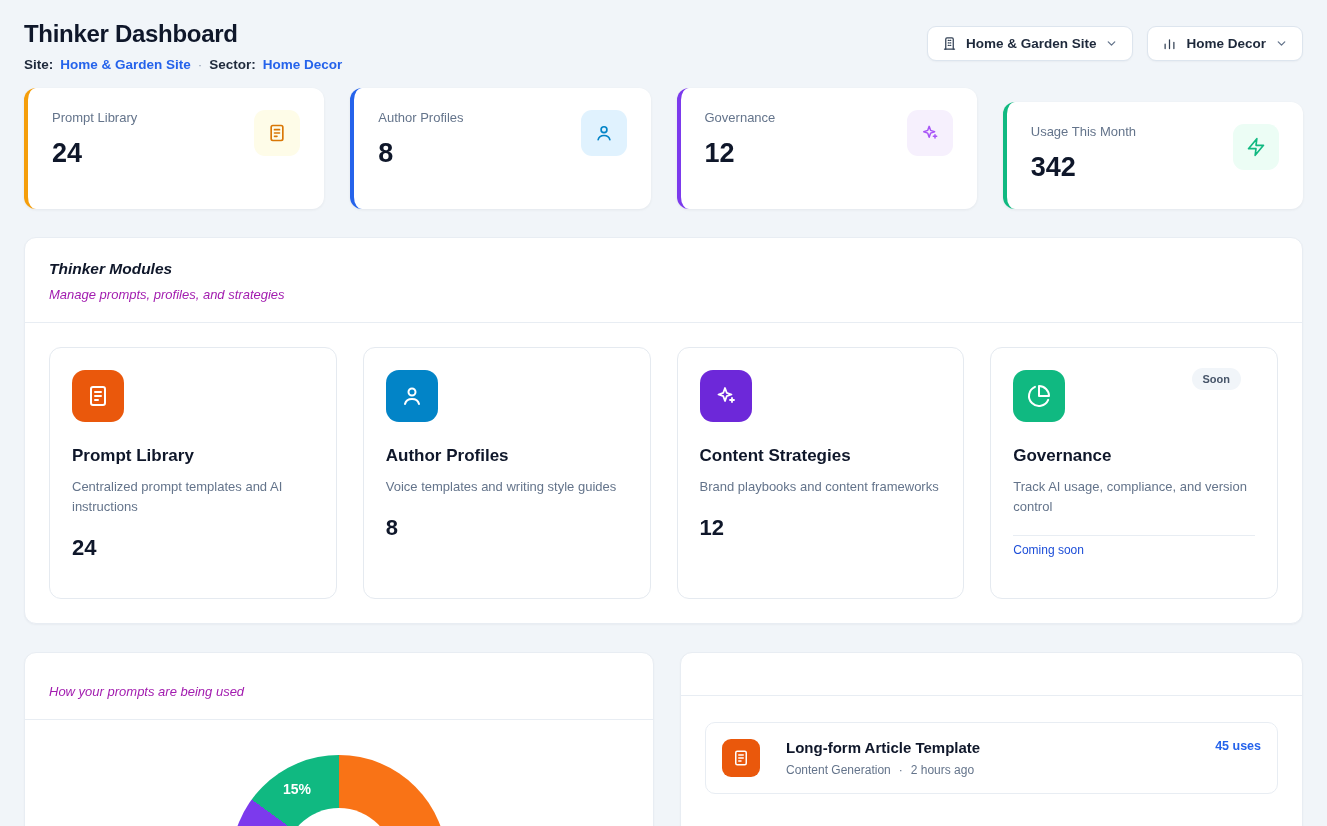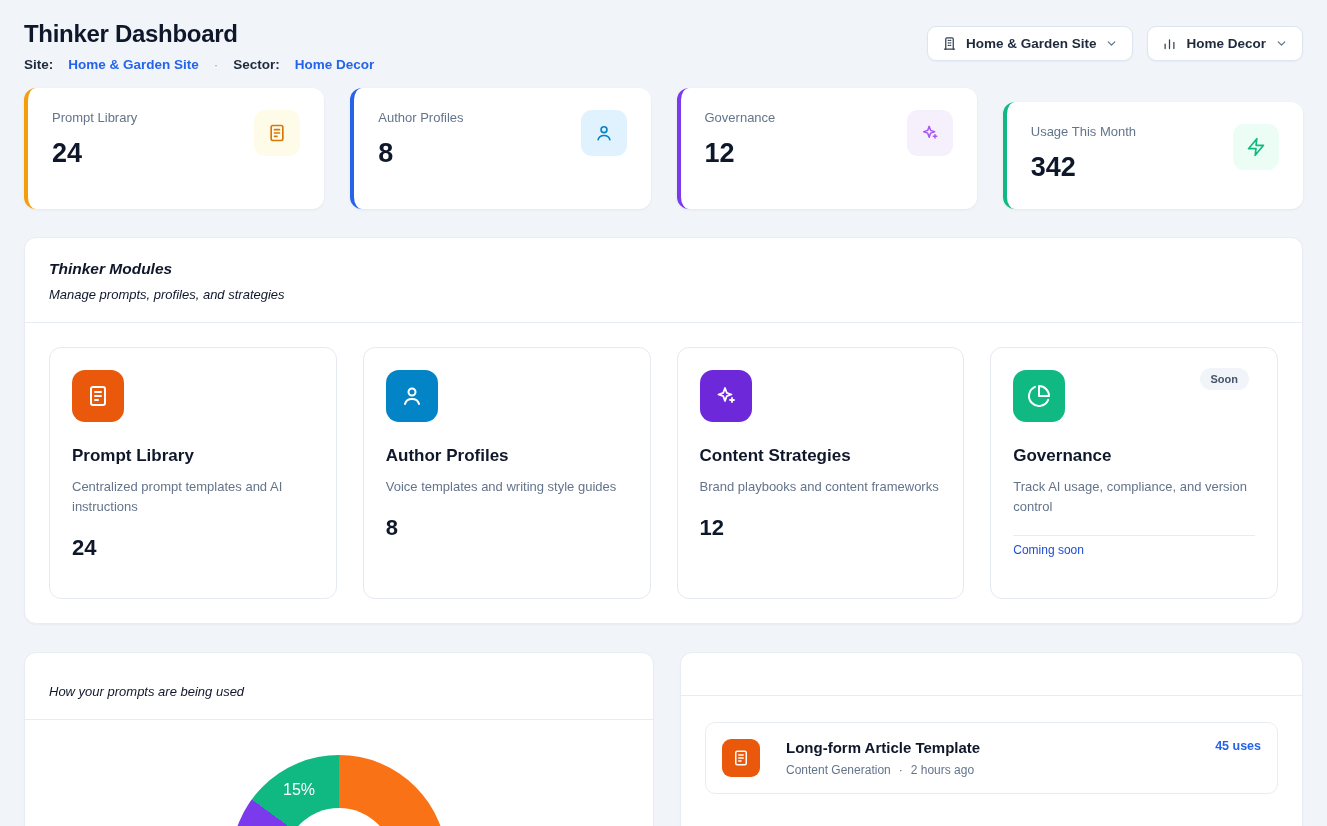--- a/index.html
+++ b/index.html
@@ -7,21 +7,21 @@
   body {
     background:#f1f5f9;
     font-family:"Liberation Sans", sans-serif;
     color:#0f172a;
   }
   .page { padding:20px 24px; }
 
   
   .header-row { display:flex; justify-content:space-between; align-items:flex-start; }
   .page-title { font-size:24px; font-weight:bold; letter-spacing:-0.3px; color:#0f172a; }
-  .subline { margin-top:9px; font-size:13.5px; color:#1e293b; display:flex; gap:15px; align-items:flex-start; font-weight:bold; }
+  .subline { margin-top:9px; font-size:13.5px; color:#1e293b; display:flex; gap:7px; align-items:flex-start; font-weight:bold; }
   .subline .lbl { font-weight:bold; color:#1e293b; }
   .subline a.link { color:#2563eb; text-decoration:none; font-weight:bold; cursor:pointer; }
   .subline .dot { color:#94a3b8; font-weight:normal; }
   .selectors { display:flex; gap:14px; margin-top:6px; }
   .select-btn {
     display:flex; align-items:center; gap:9px;
     background:#ffffff; border:1px solid #dde5ee; border-radius:9px;
     padding:9px 14px; font-size:13.5px; font-weight:bold; color:#1e293b;
     box-shadow:0 1px 2px rgba(15,23,42,.04); cursor:pointer;
     font-family:"Liberation Sans", sans-serif;
@@ -49,53 +49,53 @@
   .stat-green { border-left-color:#10b981;margin-top:14px; }
   .stat-green .iconbox { background:#ecfdf5; color:#10b981; }
 
   
   .panel {
     margin-top:28px; background:#fff; border:1px solid #e8edf3; border-radius:12px;
     box-shadow:0 1px 2px rgba(15,23,42,.04); overflow:hidden;
   }
   .panel-head { padding:22px 24px 20px;font-style:italic; }
   .panel-title { font-size:15.5px; font-weight:bold; color:#0f172a; }
-  .panel-sub { margin-top:9px; font-size:13px; color:#0f172a; }
+  .panel-sub { margin-top:9px; font-size:13px; color:#a21caf; }
   .panel-div { border-top:1px solid #e8edf3; }
 
   
   .modules-grid { padding:24px; display:grid; grid-template-columns:repeat(4,1fr); gap:26px; }
   .module-card {
     border:1px solid #e5eaf0; border-radius:12px; padding:22px;
     position:relative; min-height:252px; cursor:pointer; background:#fff;
   }
   .module-icon { width:52px; height:52px; border-radius:13px; display:flex; align-items:center; justify-content:center; color:#fff; }
   .mi-orange { background:#ea580c; }
   .mi-blue { background:#0284c7; }
   .mi-purple { background:#6d28d9; }
   .mi-green { background:#10b981; }
   .module-title { margin-top:24px; font-size:17px; font-weight:bold; color:#0f172a; }
   .module-desc { margin-top:11px; font-size:13px; color:#64748b; line-height:1.55; }
   .module-count { margin-top:18px; font-size:22px; font-weight:bold; color:#0f172a; }
   .soon-badge {
-    position:absolute; top:20px; right:28px; background:#f1f5f9; color:#475569;
+    position:absolute; top:20px; right:36px; background:#f1f5f9; color:#475569;
     font-size:11px; font-weight:bold; padding:5px 11px; border-radius:999px;
   }
   .module-hr { border-top:1px solid #e8edf3; margin-top:18px; }
   .coming-soon { margin-top:7px; font-size:12px; color:#1d4ed8; }
 
   
   .bottom-grid { display:grid; grid-template-columns:630px 1fr; gap:26px; margin-top:28px; }
   .chart-area { position:relative; height:320px; }
   .donut {
     position:absolute; left:50%; transform:translateX(-50%); top:35px;
     width:216px; height:216px; border-radius:50%;
   }
   .donut::after { content:""; position:absolute; inset:53px; background:#fff; border-radius:50%; }
-  .donut-label { position:absolute; left:52px; top:26px; color:#fff; font-size:16px; font-weight:normal; z-index:2; }
+  .donut-label { position:absolute; left:52px; top:26px; color:#fff; font-size:14px; font-weight:bold; z-index:2; }
 
   .prompt-item {
     margin:26px 24px; border:1px solid #e8edf3; border-radius:10px;
     padding:16px; display:flex; gap:26px; align-items:flex-start; cursor:pointer; background:#fff;
   }
   .prompt-icon { width:38px; height:38px; border-radius:9px; background:#ea580c; color:#fff; display:flex; align-items:center; justify-content:center; flex-shrink:0; }
   .prompt-title { font-size:15px; font-weight:bold; color:#0f172a; }
   .prompt-meta { margin-top:7px; font-size:12px; color:#64748b; display:flex; gap:8px; align-items:center; }
   .prompt-uses { margin-left:auto; color:#2563eb; font-size:12.5px; font-weight:bold; white-space:nowrap; }
 </style>

